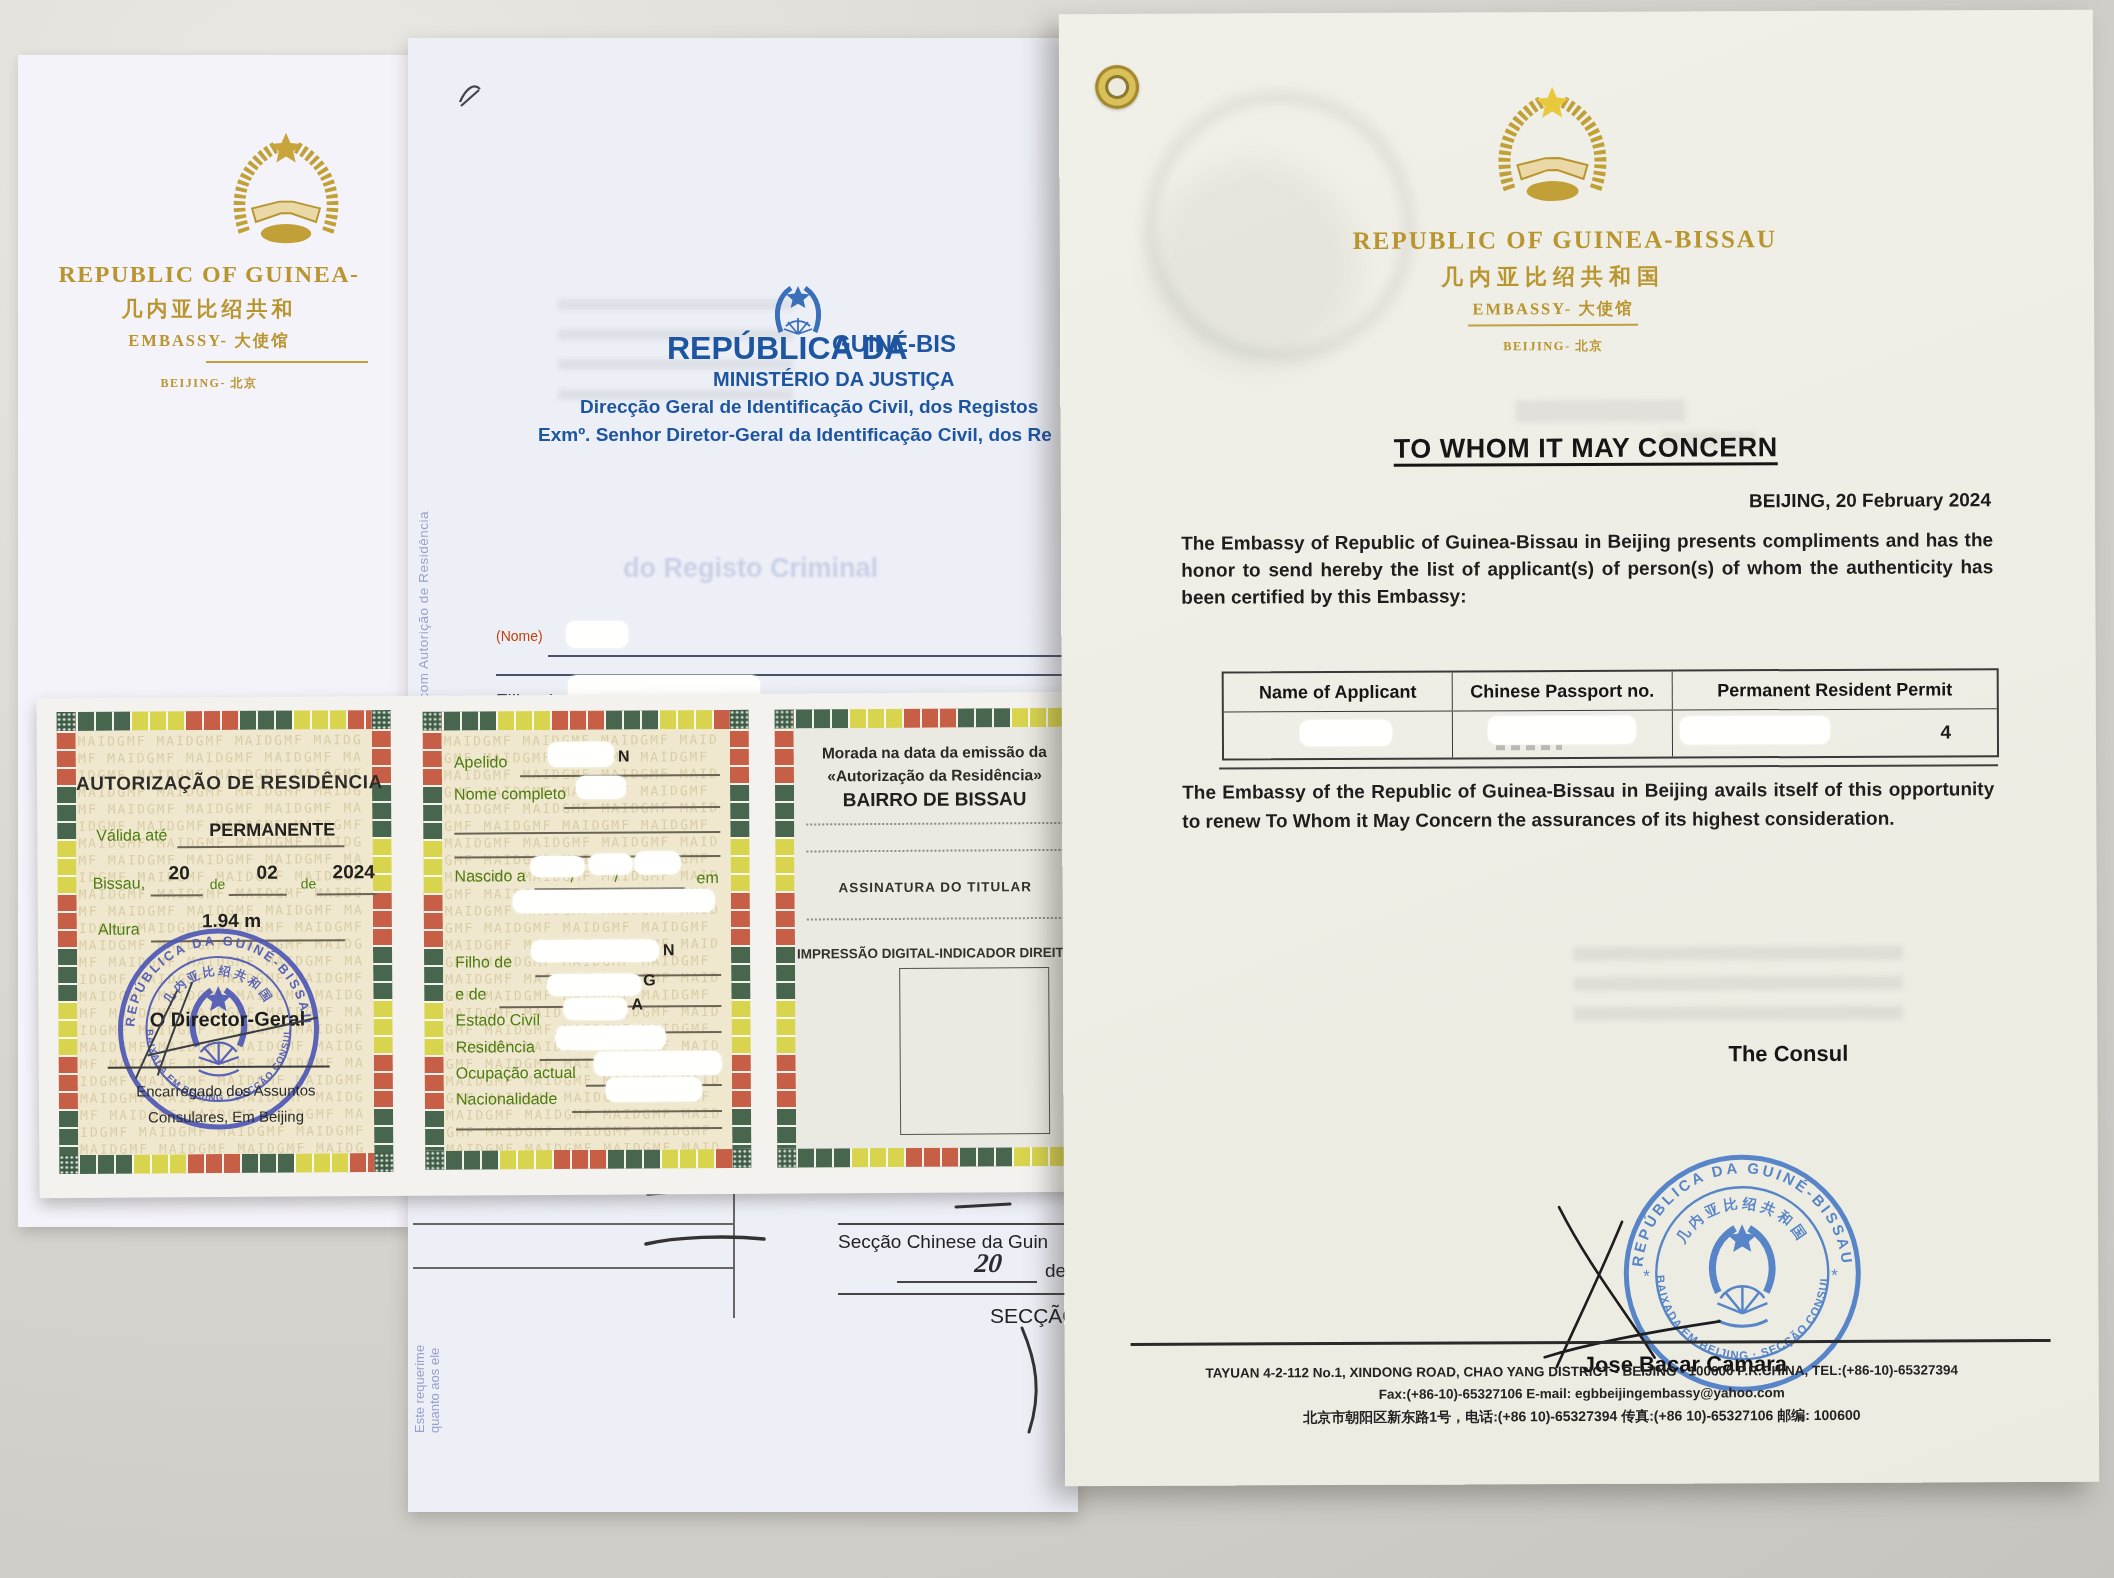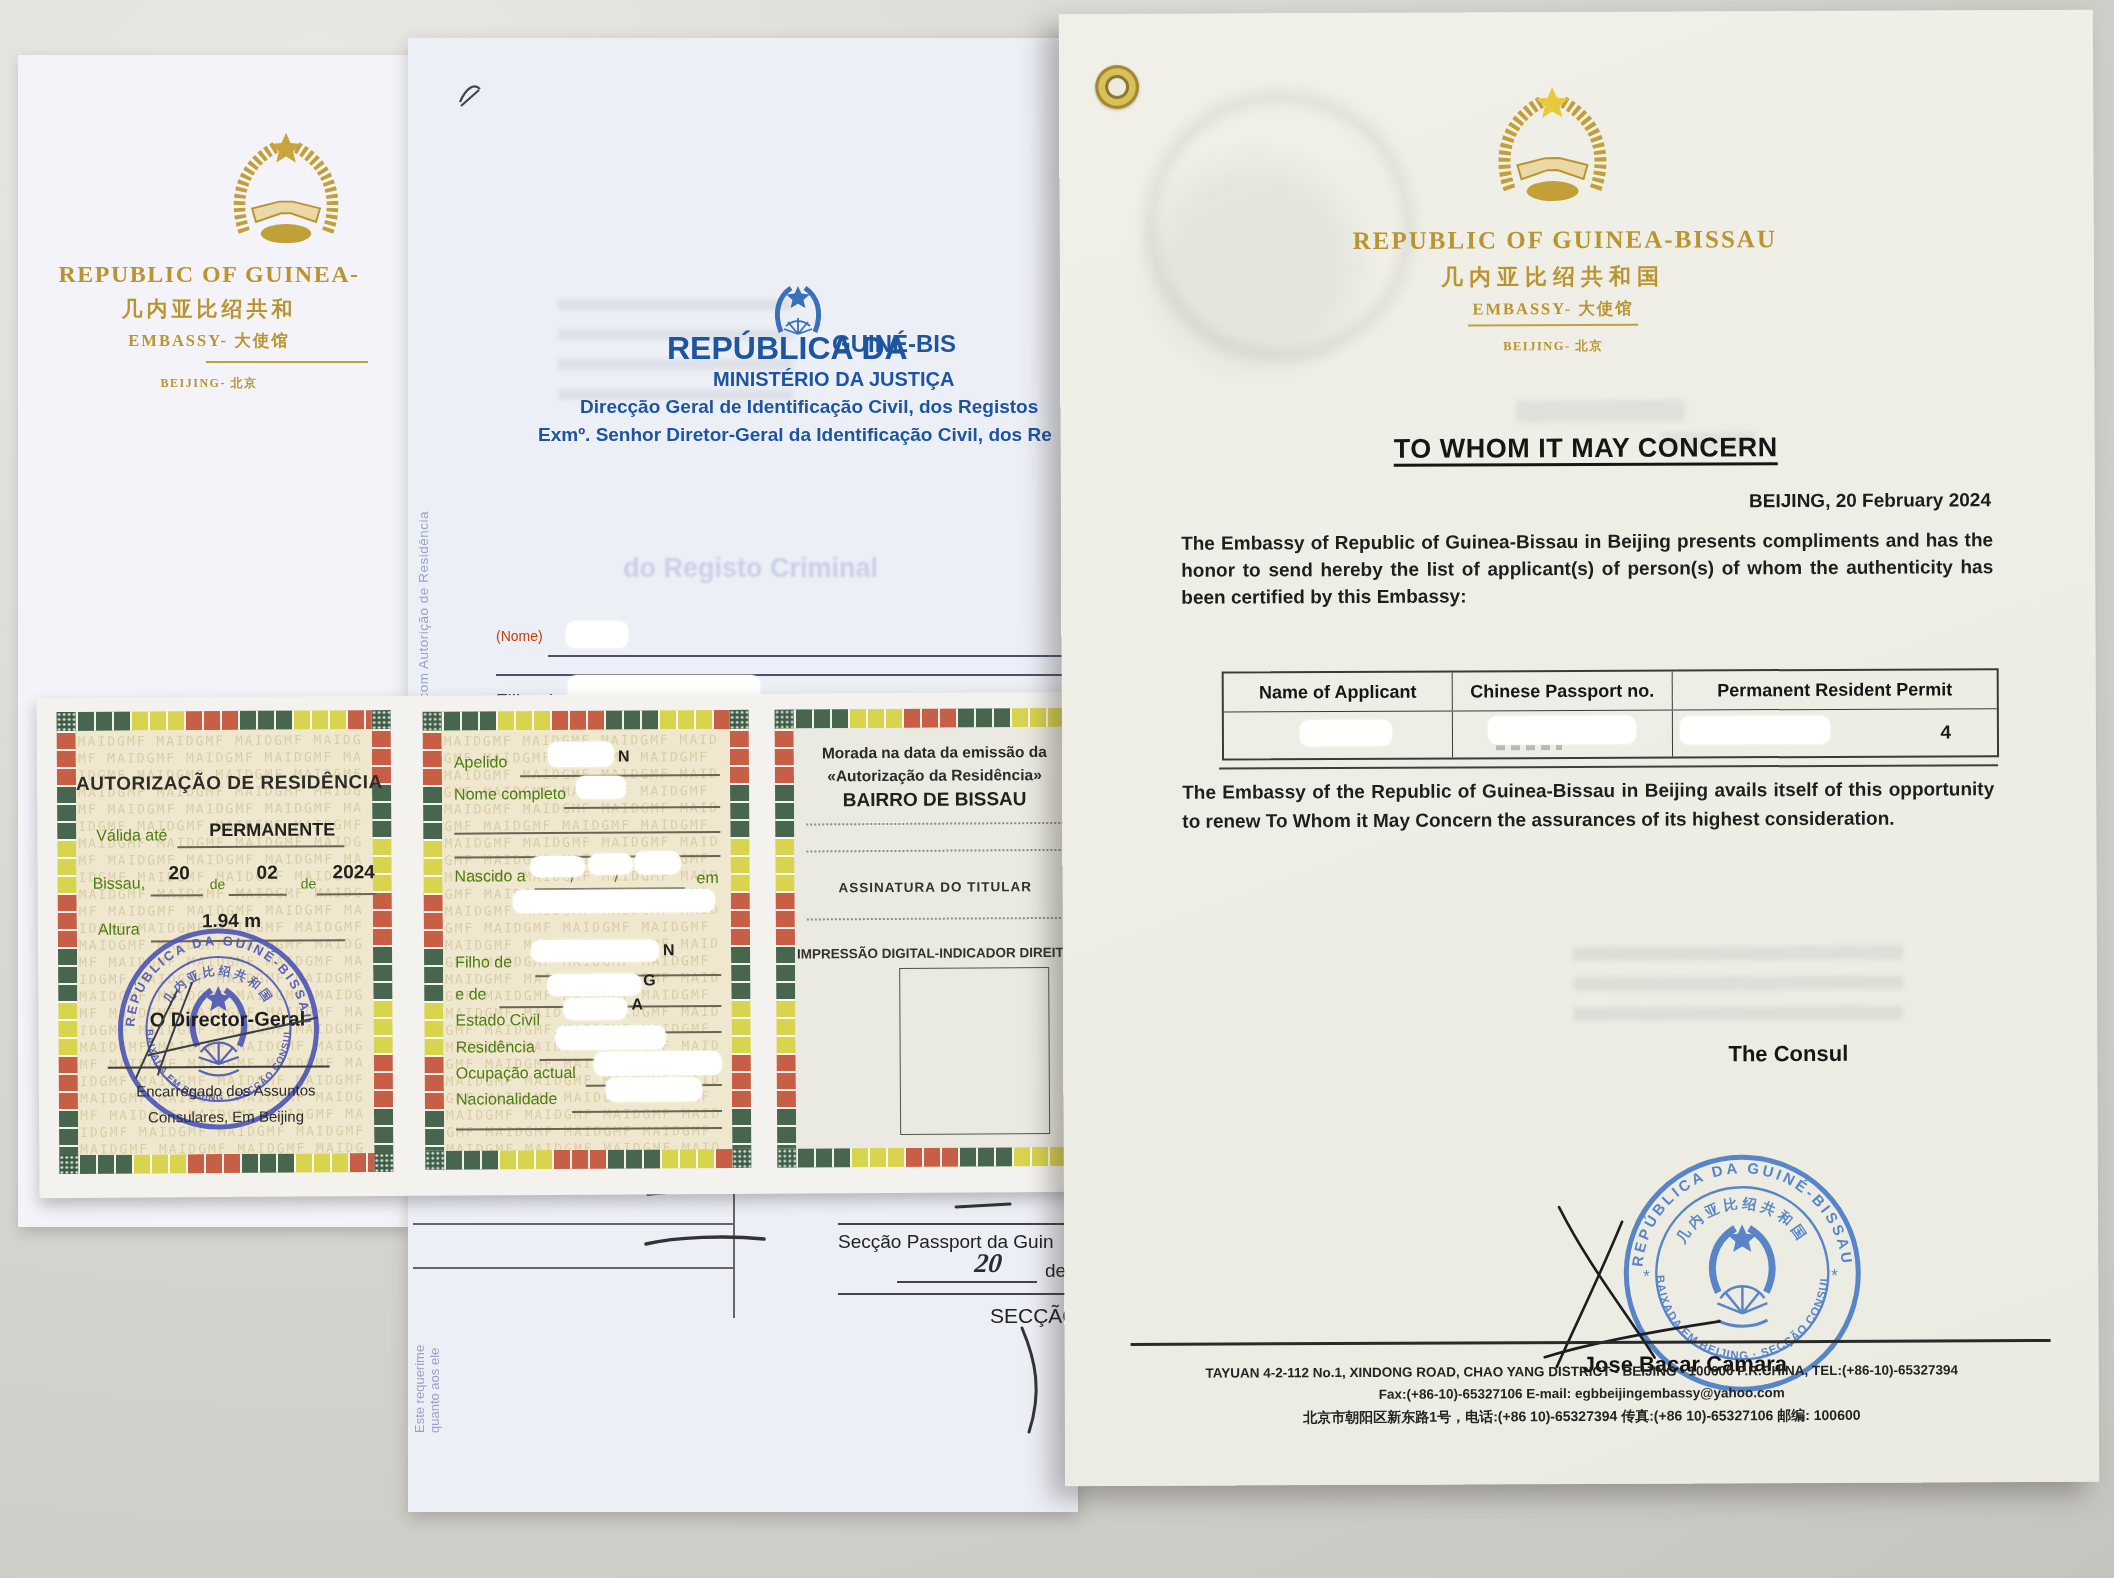--- a/index.html
+++ b/index.html
@@ -94,21 +94,21 @@
       <div>quanto aos ele</div>
     </div>
 
     <div class="line" style="left:5px;top:1152px;width:320px;background:#666"></div>
     <div class="line" style="left:5px;top:1185px;width:320px;background:#666"></div>
     <div class="line" style="left:5px;top:1229px;width:320px;background:#666"></div>
     <div style="position:absolute;left:325px;top:1145px;width:1.5px;height:135px;background:#666"></div>
     <div class="t hand" style="left:592px;top:1108px;font-size:25px">IAN QI</div>
     <div class="line" style="left:430px;top:1140px;width:240px;background:#444"></div>
     <div class="line" style="left:430px;top:1185px;width:240px;background:#444"></div>
-    <div class="t" style="left:430px;top:1193px;font-size:19px;color:#222;font-weight:500">Secção Passport da Guin</div>
+    <div class="t" style="left:430px;top:1193px;font-size:19px;color:#222;font-weight:500">Secção Chinese da Guin</div>
     <div class="t hand" style="left:567px;top:1210px;font-size:27px">20</div>
     <div class="t" style="left:637px;top:1222px;font-size:19px;color:#222">de</div>
     <div class="line" style="left:489px;top:1243px;width:140px;background:#444"></div>
     <div class="line" style="left:430px;top:1255px;width:240px;background:#444"></div>
     <div class="t" style="left:582px;top:1266px;font-size:21px;color:#222;font-weight:500">SECÇÃO C</div>
 
     <svg style="left:0;top:1140px;width:670px;height:300px" viewBox="0 0 670 300">
       <g stroke="#333" fill="none" stroke-linecap="round">
         <path d="M240,16 l44,-4" stroke-width="3.5"></path>
         <path d="M325,11 l13,-1" stroke-width="3.5"></path>

